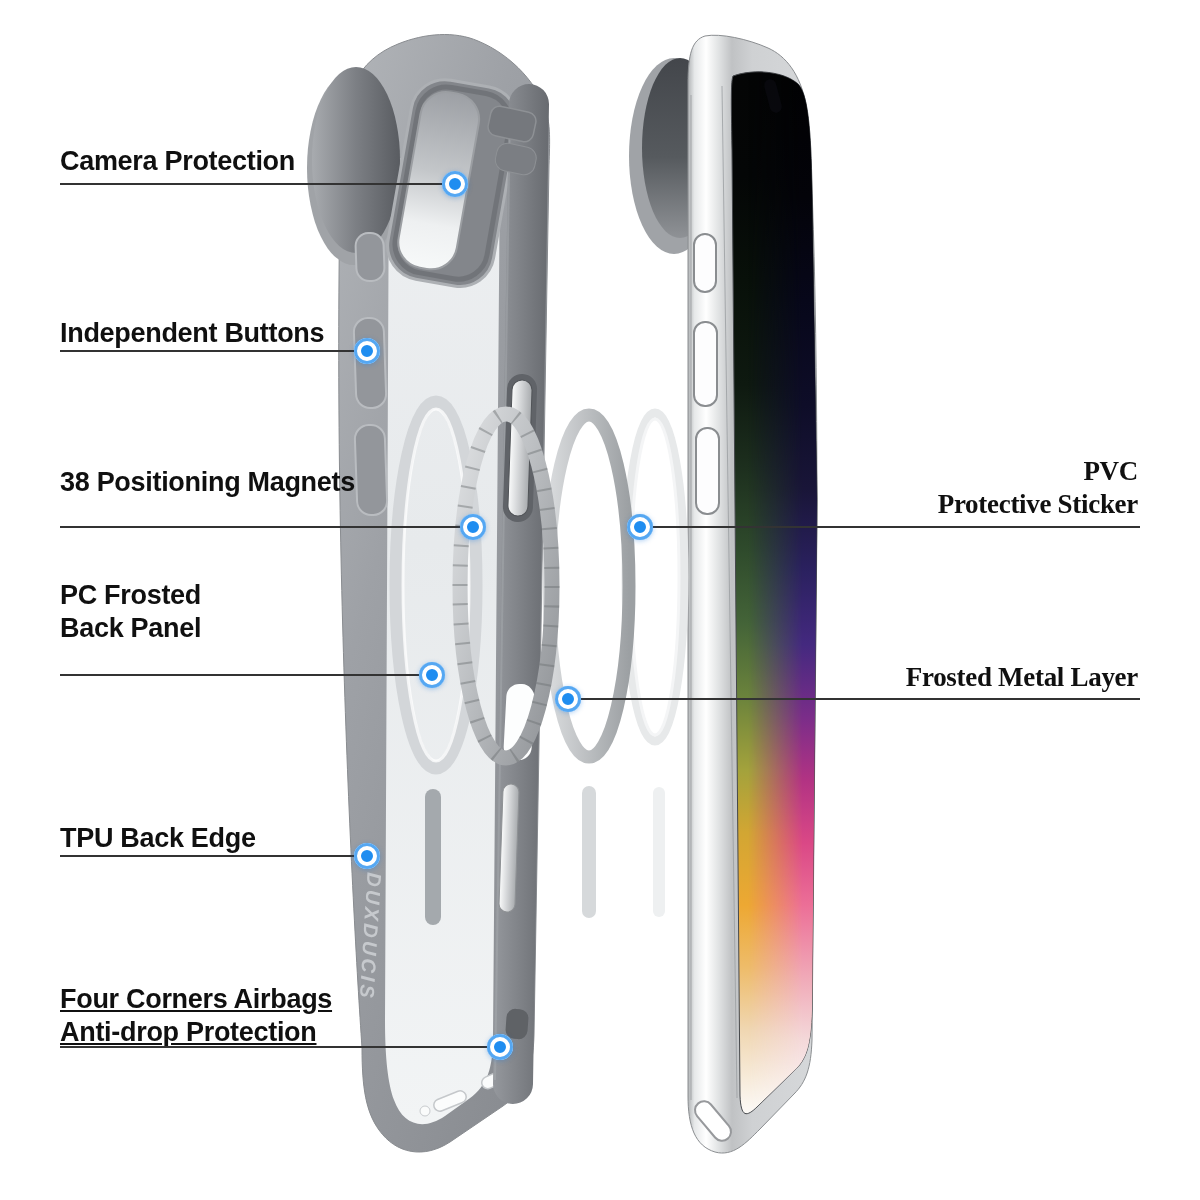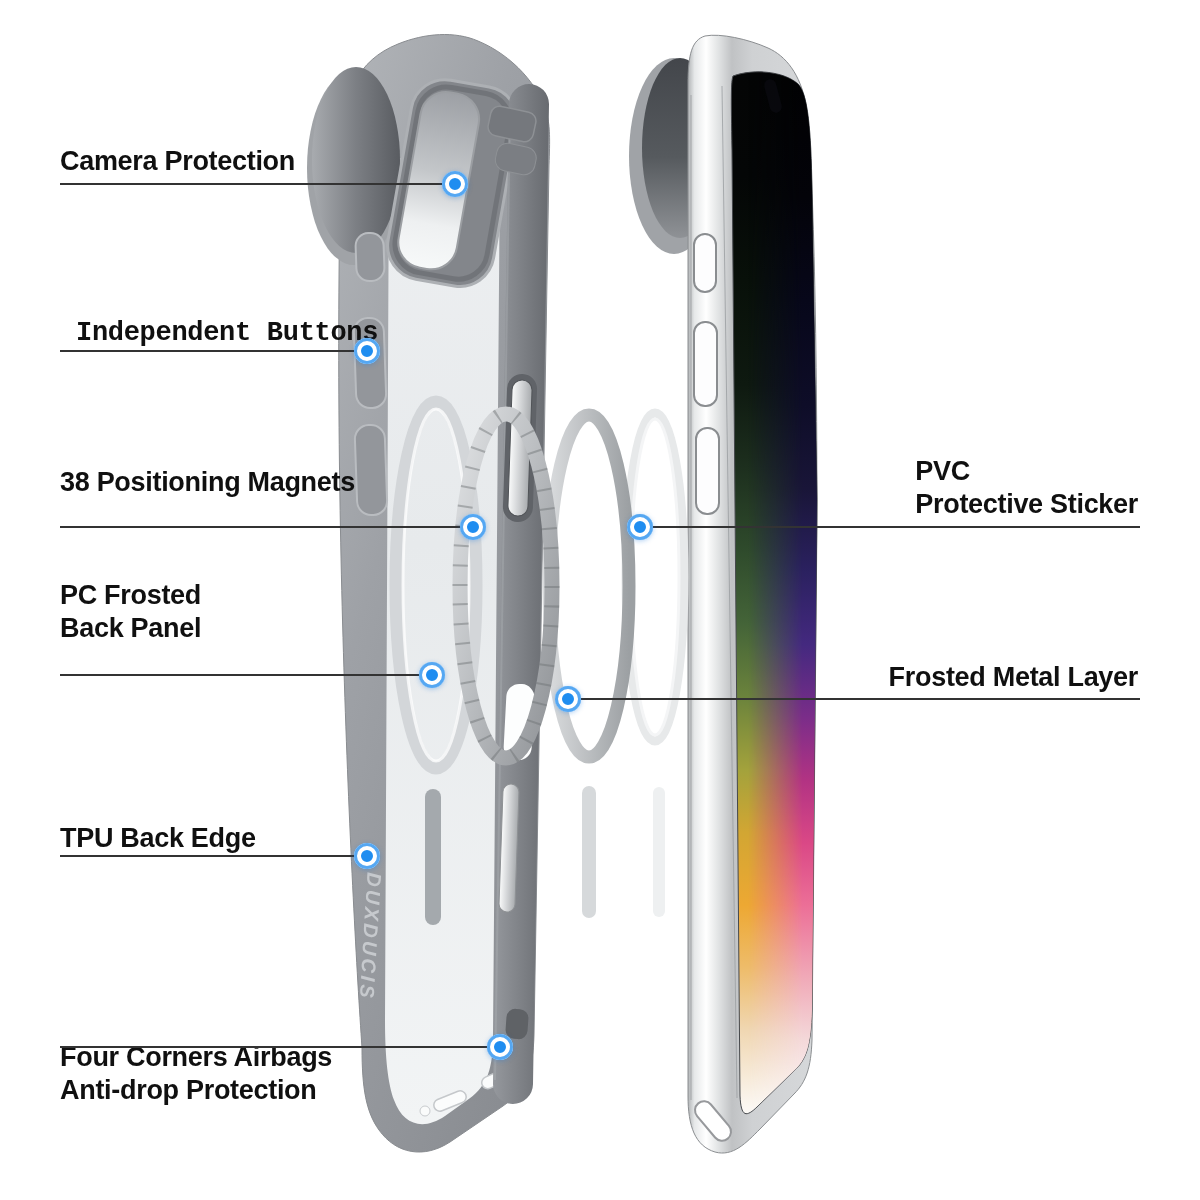--- a/index.html
+++ b/index.html
@@ -6,44 +6,44 @@
   #stage{position:relative;width:1200px;height:1200px;background:#ffffff;overflow:hidden;
          font-family:"Liberation Sans", sans-serif;}
   #artwork{position:absolute;left:0;top:0;z-index:1;}
   .callout{display:contents;}
   .co-label{position:absolute;z-index:2;color:#101010;font-weight:700;font-size:27px;
             line-height:33px;white-space:pre-line;letter-spacing:-0.3px;}
   .co-line{position:absolute;z-index:2;height:2px;background:#333333;}
   .co-dot{position:absolute;z-index:3;width:26px;height:26px;border-radius:50%;
           background:#1f8df0;
           box-shadow: inset 0 0 0 3px #55a7f2, inset 0 0 0 7px #ffffff, 0 1px 5px rgba(30,120,220,0.35);}
-  .right-label{text-align:left;}
+  .right-label{text-align:right;font-family:Liberation Serif, serif;}
 
   
   #co-cam .co-label{left:60px;top:145px;}
   #co-cam .co-line{left:60px;top:183px;width:395px;}
   #co-cam .co-dot{left:442px;top:171px;}
 
-  #co-ind .co-label{left:76px;top:317px;font-family:Liberation Mono, monospace;}
+  #co-ind .co-label{left:60px;top:317px;}
   #co-ind .co-line{left:60px;top:350px;width:307px;}
   #co-ind .co-dot{left:354px;top:338px;}
 
   #co-mag .co-label{left:60px;top:466px;}
   #co-mag .co-line{left:60px;top:526px;width:413px;}
   #co-mag .co-dot{left:460px;top:514px;}
 
   #co-pcf .co-label{left:60px;top:579px;}
   #co-pcf .co-line{left:60px;top:674px;width:372px;}
   #co-pcf .co-dot{left:419px;top:662px;}
 
   #co-tpu .co-label{left:60px;top:822px;}
   #co-tpu .co-line{left:60px;top:855px;width:307px;}
   #co-tpu .co-dot{left:354px;top:843px;}
 
-  #co-fca .co-label{left:60px;top:1041px;}
+  #co-fca .co-label{left:60px;top:983px;text-decoration:underline;}
   #co-fca .co-line{left:60px;top:1046px;width:440px;}
   #co-fca .co-dot{left:487px;top:1034px;}
 
   #co-pvc .co-label{right:62px;top:455px;}
   #co-pvc .co-line{left:640px;top:526px;width:500px;}
   #co-pvc .co-dot{left:627px;top:514px;}
 
   #co-mml .co-label{right:62px;top:661px;}
   #co-mml .co-line{left:568px;top:698px;width:572px;}
   #co-mml .co-dot{left:555px;top:686px;}

